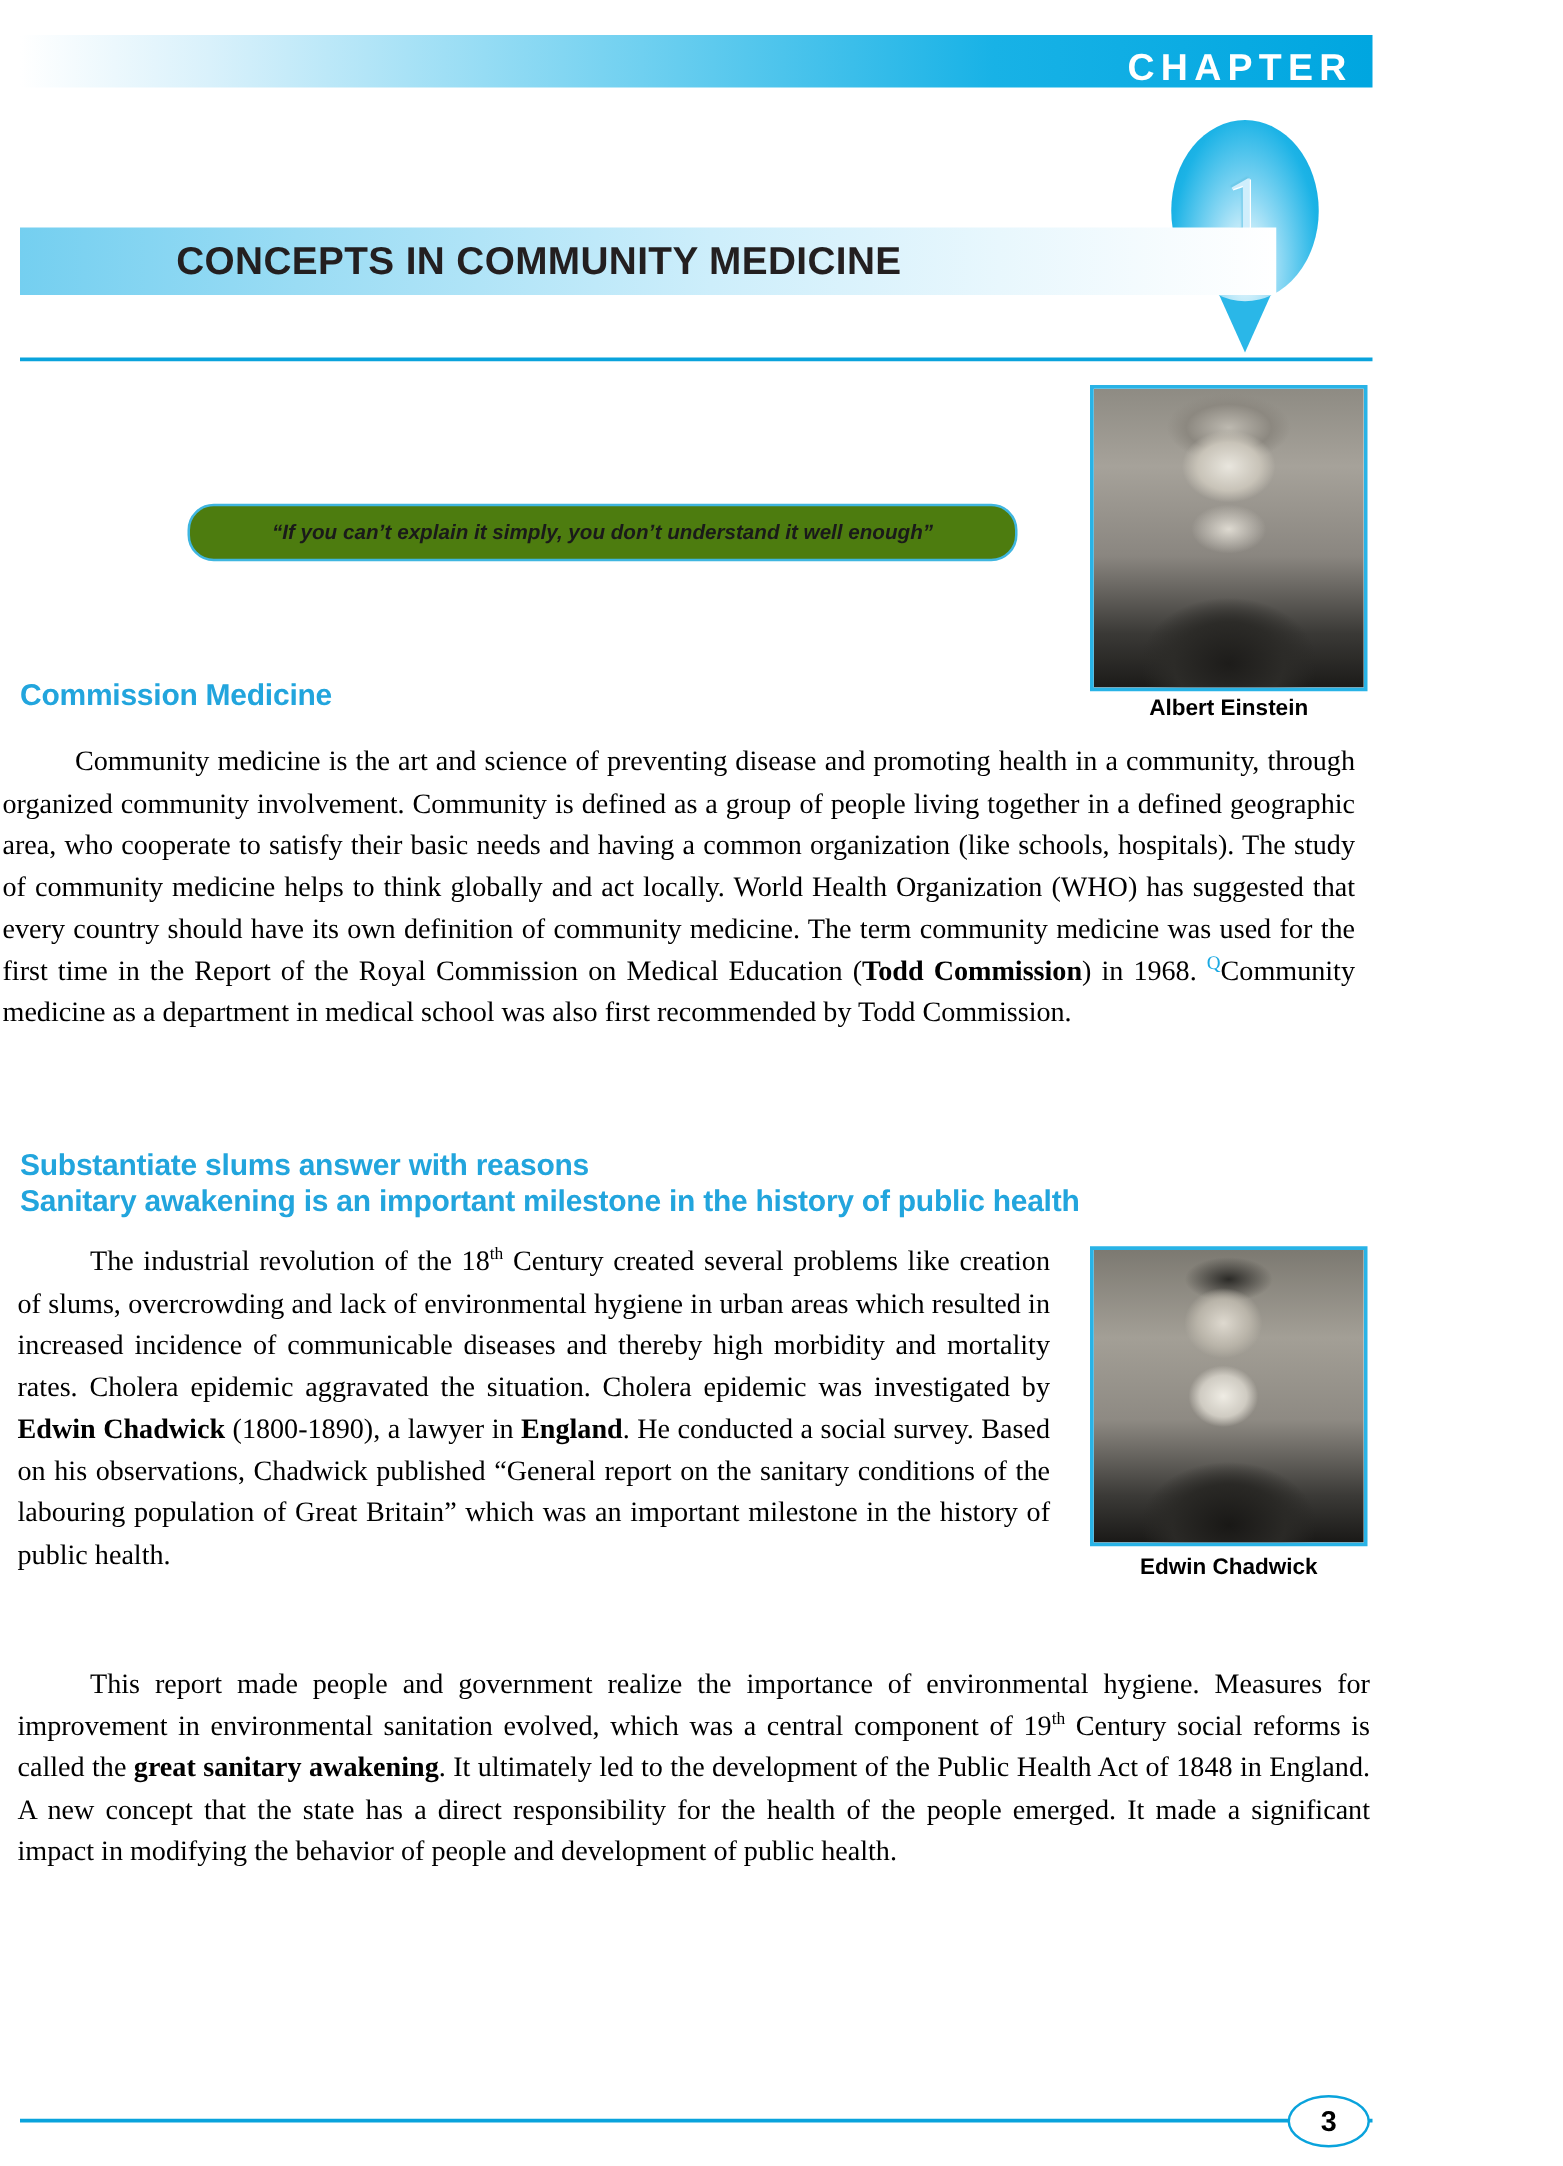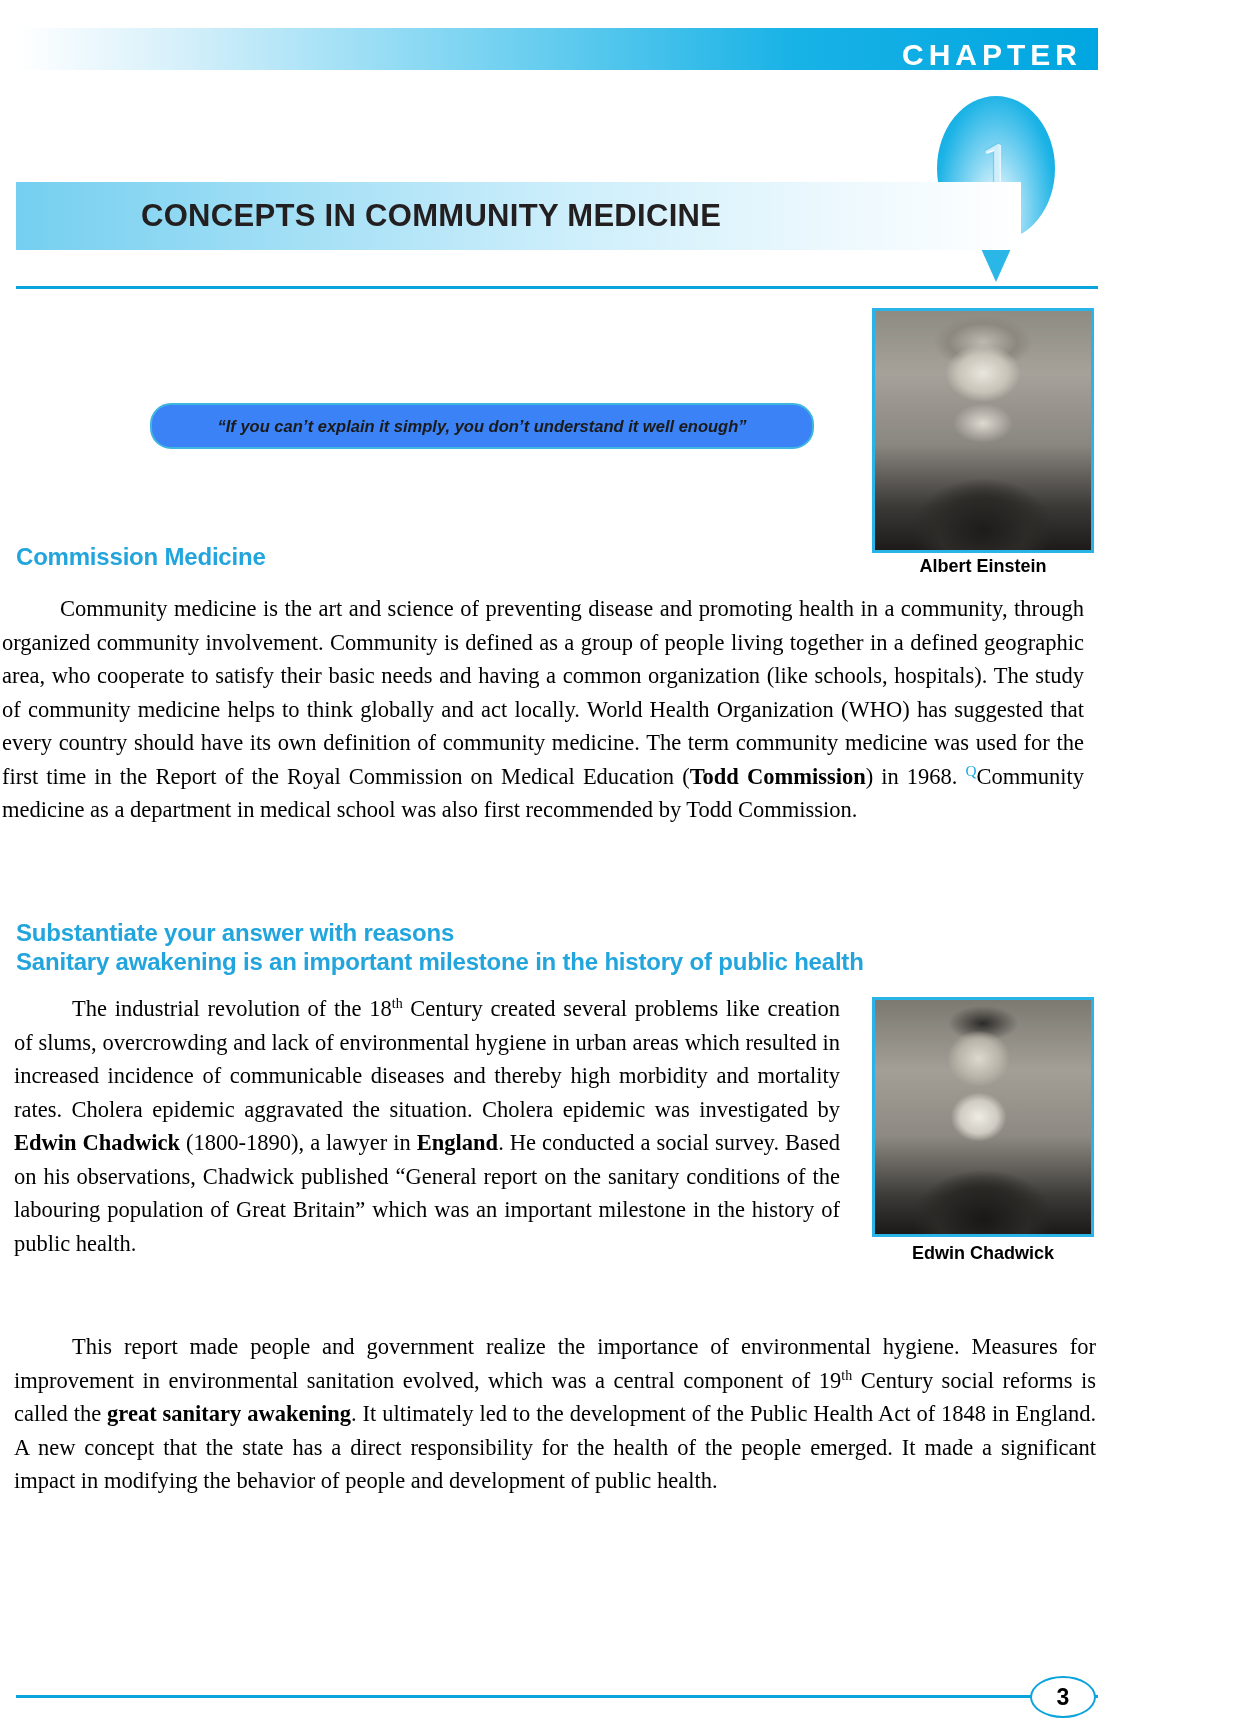--- a/index.html
+++ b/index.html
@@ -35,21 +35,21 @@
     letter-spacing: 5px;
     line-height: 34px;
   }
 
   
   .title-bar {
     position: absolute;
     left: 16px;
     top: 182px;
     width: 1005px;
-    height: 68px;
+    height: 54px;
     background: linear-gradient(to right, #74cff0 0%, #9adcf4 22%, #cdeefb 55%, #e8f7fd 78%, #ffffff 100%);
     display: flex;
     align-items: center;
   }
   .title-text {
     margin-left: 125px;
     font-family: "Liberation Sans", sans-serif;
     font-weight: bold;
     font-size: 31px;
     color: #231f20;
@@ -107,21 +107,21 @@
 
   
   .quote-box {
     position: absolute;
     left: 150px;
     top: 403px;
     width: 660px;
     height: 42px;
     border: 2px solid #3fb6e0;
     border-radius: 21px;
-    background: #3b82f6;
+    background: #4d7c0f;
     display: flex;
     align-items: center;
     justify-content: center;
   }
   .quote-text {
     font-family: "Liberation Sans", sans-serif;
     font-style: italic;
     font-weight: bold;
     font-size: 16.5px;
     color: #1a1a1a;
@@ -283,21 +283,21 @@
   <div class="portrait-einstein"></div>
 </div>
 <div class="cap-einstein">Albert Einstein</div>
 
 <div class="photo-chadwick">
   <div class="portrait-chadwick"></div>
 </div>
 <div class="cap-chadwick">Edwin Chadwick</div>
 
 <div class="h-blue h-community">Commission Medicine</div>
-<div class="h-blue h-subst">Substantiate your answer with reasons</div>
+<div class="h-blue h-subst">Substantiate slums answer with reasons</div>
 <div class="h-blue h-sanitary">Sanitary awakening is an important milestone in the history of public health</div>
 
 <div class="body-p p1">
   <span>Community medicine is the art and science of preventing disease and promoting health in a community, through organized community involvement. Community is defined as a group of people living together in a defined geographic area, who cooperate to satisfy their basic needs and having a common organization (like schools, hospitals). The study of community medicine helps to think globally and act locally. World Health Organization (WHO) has suggested that every country should have its own definition of community medicine. The term community medicine was used for the first time in the Report of the Royal Commission on Medical Education (</span><b>Todd Commission</b><span>) in 1968. </span><span class="q-mark">Q</span><span>Community medicine as a department in medical school was also first recommended by Todd Commission.</span>
 </div>
 
 <div class="body-p p2">
   <span>The industrial revolution of the 18</span><sup>th</sup><span> Century created several problems like creation of slums, overcrowding and lack of environmental hygiene in urban areas which resulted in increased incidence of communicable diseases and thereby high morbidity and mortality rates. Cholera epidemic aggravated the situation. Cholera epidemic was investigated by </span><b>Edwin Chadwick</b><span> (1800-1890), a lawyer in </span><b>England</b><span>. He conducted a social survey. Based on his observations, Chadwick published “General report on the sanitary conditions of the labouring population of Great Britain” which was an important milestone in the history of public health.</span>
 </div>
 

